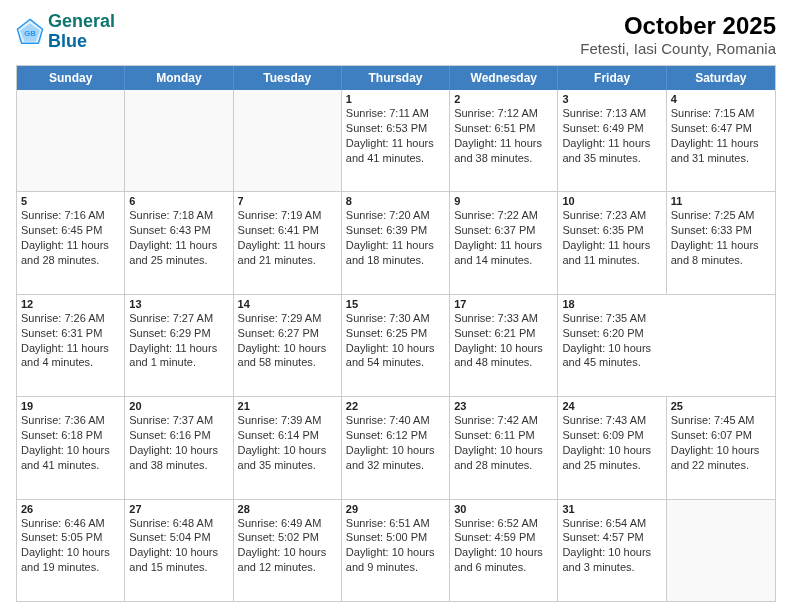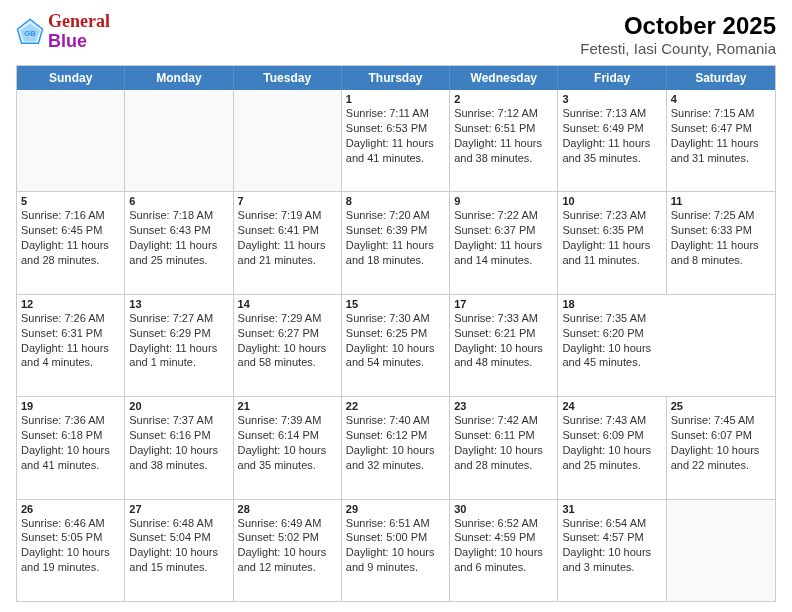--- a/index.html
+++ b/index.html
@@ -26,26 +26,25 @@
     .logo {
       display: flex;
       align-items: center;
       gap: 4px;
     }
     .logo-text {
       font-size: 18px;
       line-height: 1.1;
     }
     .logo-general {
-      color: #b91c1c;
-      font-weight: bold;
-      font-family: Liberation Serif, serif;
+      color: #0f766e;
+      font-weight: bold;
     }
     .logo-blue {
-      color: #a21caf;
+      color: #0369a1;
       font-weight: bold;
       margin-top: 15px;
     }
     .logo-icon {
       width: 28px;
       height: 28px;
     }
     .title-block {
       text-align: right;
     }

